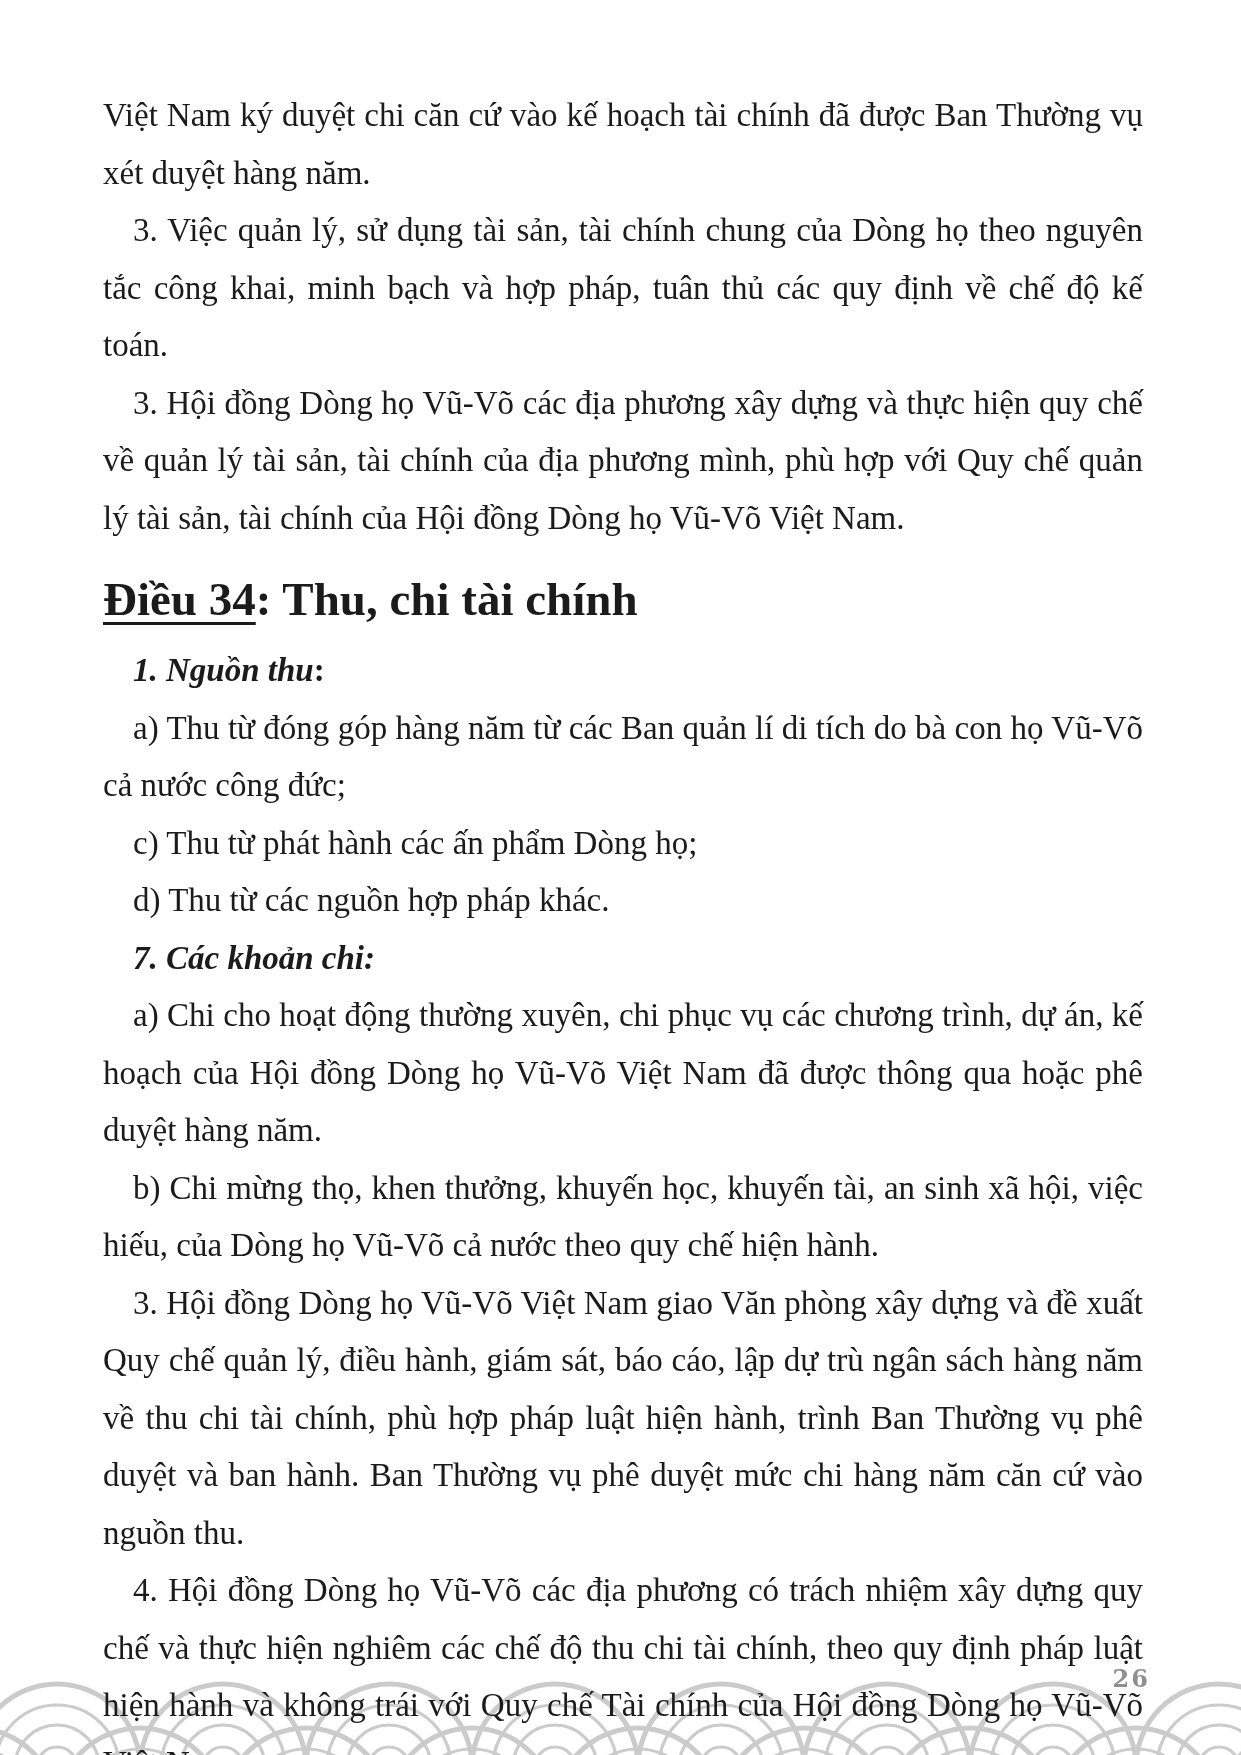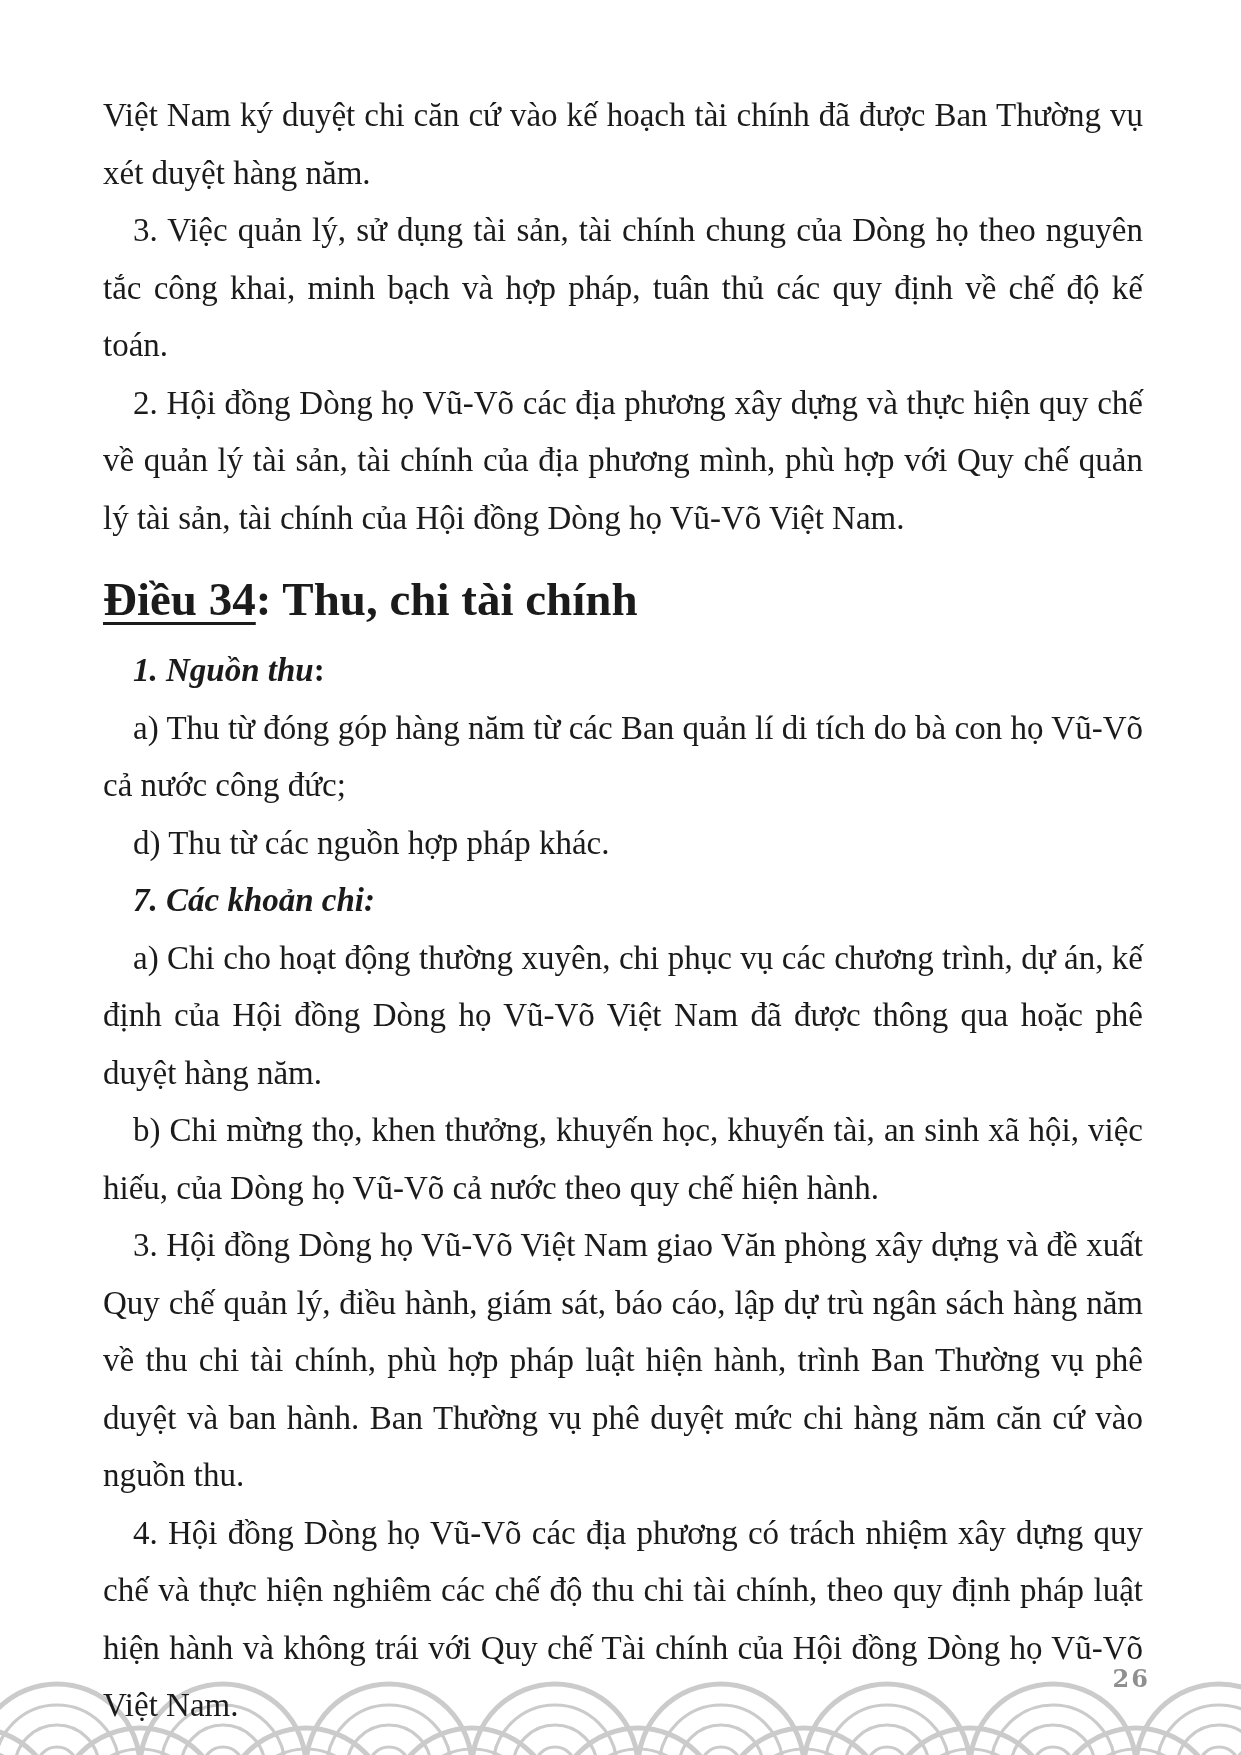--- a/index.html
+++ b/index.html
@@ -61,27 +61,28 @@
     pointer-events: none;
   }
 </style>
 </head>
 <body>
 
 <div class="page">
   <main class="text-column" id="content">
       <p class="para no-indent">Việt Nam ký duyệt chi căn cứ vào kế hoạch tài chính đã được Ban Thường vụ xét duyệt hàng năm.</p>
       <p class="para">3. Việc quản lý, sử dụng tài sản, tài chính chung của Dòng họ theo nguyên tắc công khai, minh bạch và hợp pháp, tuân thủ các quy định về chế độ kế toán.</p>
-      <p class="para">2. Hội đồng Dòng họ Vũ-Võ các địa phương xây dựng và thực hiện quy chế về quản lý tài sản, tài chính của địa phương mình, phù hợp với Quy chế quản lý tài sản, tài chính của Hội đồng Dòng họ Vũ-Võ Việt Nam.</p>
+      <p class="para">3. Hội đồng Dòng họ Vũ-Võ các địa phương xây dựng và thực hiện quy chế về quản lý tài sản, tài chính của địa phương mình, phù hợp với Quy chế quản lý tài sản, tài chính của Hội đồng Dòng họ Vũ-Võ Việt Nam.</p>
       <h2 class="heading"><span class="heading-label">Điều 34</span><span>: Thu, chi tài chính</span></h2>
       <p class="para subheading"><span>1. Nguồn thu</span><span class="subheading-suffix">:</span></p>
       <p class="para">a) Thu từ đóng góp hàng năm từ các Ban quản lí di tích do bà con họ Vũ-Võ cả nước công đức;</p>
+      <p class="para">c) Thu từ phát hành các ấn phẩm Dòng họ;</p>
       <p class="para">d) Thu từ các nguồn hợp pháp khác.</p>
       <p class="para subheading"><span>7. Các khoản chi:</span><span class="subheading-suffix"></span></p>
-      <p class="para">a) Chi cho hoạt động thường xuyên, chi phục vụ các chương trình, dự án, kế định của Hội đồng Dòng họ Vũ-Võ Việt Nam đã được thông qua hoặc phê duyệt hàng năm.</p>
+      <p class="para">a) Chi cho hoạt động thường xuyên, chi phục vụ các chương trình, dự án, kế hoạch của Hội đồng Dòng họ Vũ-Võ Việt Nam đã được thông qua hoặc phê duyệt hàng năm.</p>
       <p class="para">b) Chi mừng thọ, khen thưởng, khuyến học, khuyến tài, an sinh xã hội, việc hiếu, của Dòng họ Vũ-Võ cả nước theo quy chế hiện hành.</p>
       <p class="para">3. Hội đồng Dòng họ Vũ-Võ Việt Nam giao Văn phòng xây dựng và đề xuất Quy chế quản lý, điều hành, giám sát, báo cáo, lập dự trù ngân sách hàng năm về thu chi tài chính, phù hợp pháp luật hiện hành, trình Ban Thường vụ phê duyệt và ban hành. Ban Thường vụ phê duyệt mức chi hàng năm căn cứ vào nguồn thu.</p>
       <p class="para">4. Hội đồng Dòng họ Vũ-Võ các địa phương có trách nhiệm xây dựng quy chế và thực hiện nghiêm các chế độ thu chi tài chính, theo quy định pháp luật hiện hành và không trái với Quy chế Tài chính của Hội đồng Dòng họ Vũ-Võ Việt Nam.</p>
     </main>
   <svg id="wave-border" viewBox="0 0 1241 1755">
       <circle cx="-275" cy="1758" r="83" fill="none" stroke="#cbcbcb" stroke-width="5"></circle>
       <circle cx="-275" cy="1758" r="62" fill="none" stroke="#cbcbcb" stroke-width="3.2"></circle>
       <circle cx="-275" cy="1758" r="42" fill="none" stroke="#cbcbcb" stroke-width="3.2"></circle>
       <circle cx="-275" cy="1758" r="20" fill="none" stroke="#cbcbcb" stroke-width="3.2"></circle>
       <circle cx="-109" cy="1758" r="83" fill="none" stroke="#cbcbcb" stroke-width="5"></circle>

